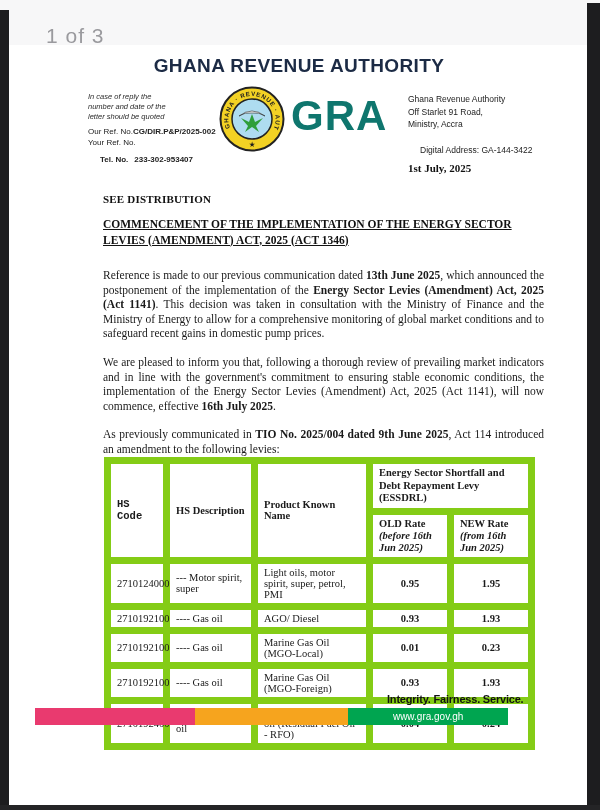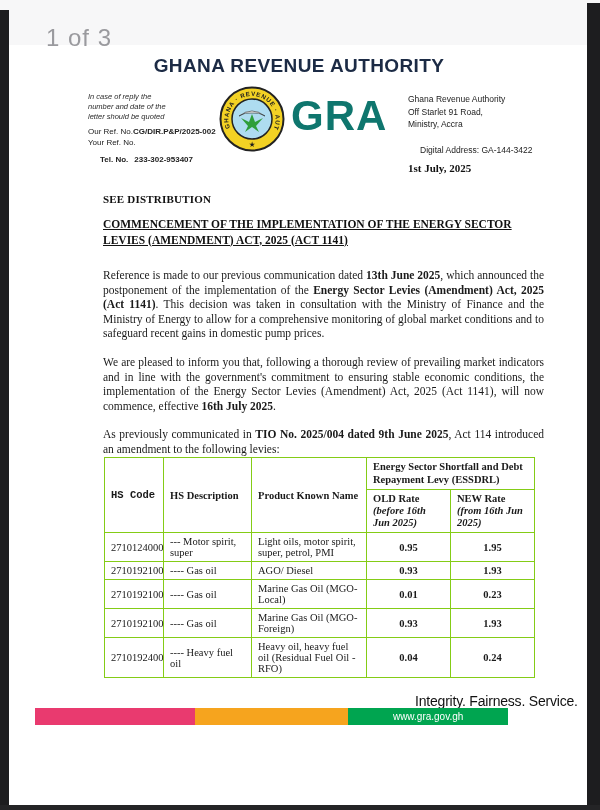--- a/index.html
+++ b/index.html
@@ -9,21 +9,21 @@
     width:600px; height:810px;
     background:#ffffff;
     font-family:"Liberation Serif", serif;
     color:#1e1e1e;
     overflow:hidden;
   }
   .top-strip { position:absolute; left:0; top:0; width:600px; height:45px; background:#f7f7f8; }
   .page-indicator {
     position:absolute; left:46px; top:24px;
     font-family:"Liberation Sans", sans-serif;
-    font-size:24px; color:#9a9a9e; letter-spacing:1px;
+    font-size:21px; color:#9a9a9e; letter-spacing:1px;
   }
   .edge-left  { position:absolute; left:0; top:10px; width:9px;  height:800px; background:#1d1d1f; }
   .edge-right { position:absolute; right:0; top:3px; width:13px; height:807px; background:#1d1d1f; }
   .edge-bottom{ position:absolute; left:0; top:805px; width:600px; height:5px; background:#242426; }
 
   .org-title {
     position:absolute; left:10px; top:55px; width:578px;
     text-align:center;
     font-family:"Liberation Sans", sans-serif;
     font-weight:bold; font-size:19px; letter-spacing:0.4px;
@@ -88,41 +88,41 @@
   .letter-body b { font-weight:bold; }
 
   
   .levies-table {
     position:absolute; left:104px; top:457px;
     border-collapse:collapse;
     font-size:10.5px; color:#1a1a1a;
     table-layout:fixed; width:431px;
   }
   .levies-table td, .levies-table th {
-    border:1px solid #84cc16;
+    border:7px solid #84cc16;
     padding:3px 6px;
     vertical-align:middle;
     text-align:left;
     font-weight:normal;
     margin-top:39px;
   }
   .levies-table th { font-weight:bold; }
   .col-code{width:59px;font-family:Liberation Mono, monospace;} .col-desc{width:88px;} .col-prod{width:115px;}
   .col-old{width:77px;} .col-new{width:88px;}
   .th-main { height:62px; }
   .group-head { text-align:center; border-bottom:none; padding:2px 4px; line-height:12.5px; }
   .sub-head  { text-align:center; border-top:none; vertical-align:top; padding-top:0; line-height:12px; }
   .sub-head .sub-note { font-style:italic; font-weight:bold; }
   .levies-table td.rate { text-align:center; font-weight:bold; }
 
   
   .motto {
     position:absolute; left:387px; top:693px;
     font-family:"Liberation Sans", sans-serif;
-    font-weight:normal; font-size:14px; letter-spacing:-0.2px; color:#111;margin-left:28px;
+    font-weight:bold; font-size:11px; letter-spacing:-0.2px; color:#111;
   }
   .color-bar {
     position:absolute; left:35px; top:708px; width:473px; height:17px;
     display:flex;
   }
   .bar-seg { height:17px; }
   .bar-pink   { width:180px; }
   .bar-orange { width:173px; }
   .bar-green  { width:180px; display:flex; align-items:center; justify-content:center; }
   .website {
@@ -176,21 +176,21 @@
   <div>Ministry, Accra</div>
 </div>
 
 <div class="digital-address">Digital Address: GA-144-3422</div>
 <div class="letter-date">1st July, 2025</div>
 
 <div class="distribution">SEE DISTRIBUTION</div>
 
 <div class="subject">
   <div>COMMENCEMENT OF THE IMPLEMENTATION OF THE ENERGY SECTOR</div>
-  <div>LEVIES (AMENDMENT) ACT, 2025 (ACT 1141)</div>
+  <div>LEVIES (AMENDMENT) ACT, 2025 (ACT 1346)</div>
 </div>
 
 <div class="letter-body">
     <p><span>Reference is made to our previous communication dated </span><b>13th June 2025</b><span>, which announced the postponement of the implementation of the </span><b>Energy Sector Levies (Amendment) Act, 2025 (Act 1141)</b><span>. This decision was taken in consultation with the Ministry of Finance and the Ministry of Energy to allow for a comprehensive monitoring of global market conditions and to safeguard recent gains in domestic pump prices.</span></p>
     <p><span>We are pleased to inform you that, following a thorough review of prevailing market indicators and in line with the government's commitment to ensuring stable economic conditions, the implementation of the Energy Sector Levies (Amendment) Act, 2025 (Act 1141), will now commence, effective </span><b>16th July 2025</b><span>.</span></p>
     <p><span>As previously communicated in </span><b>TIO No. 2025/004 dated 9th June 2025</b><span>, Act 114 introduced an amendment to the following levies:</span></p>
   </div>
 
 <table class="levies-table">
   <thead>

